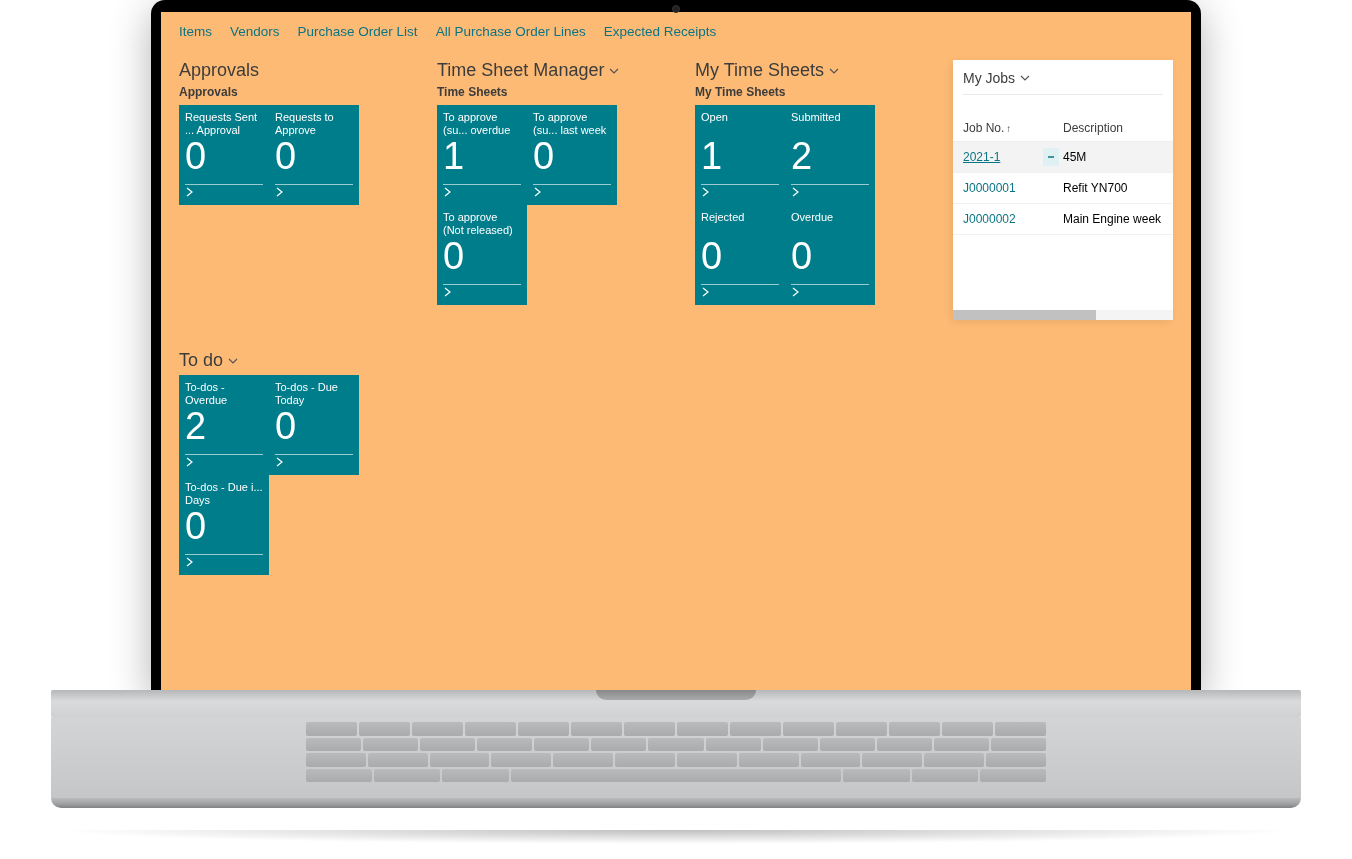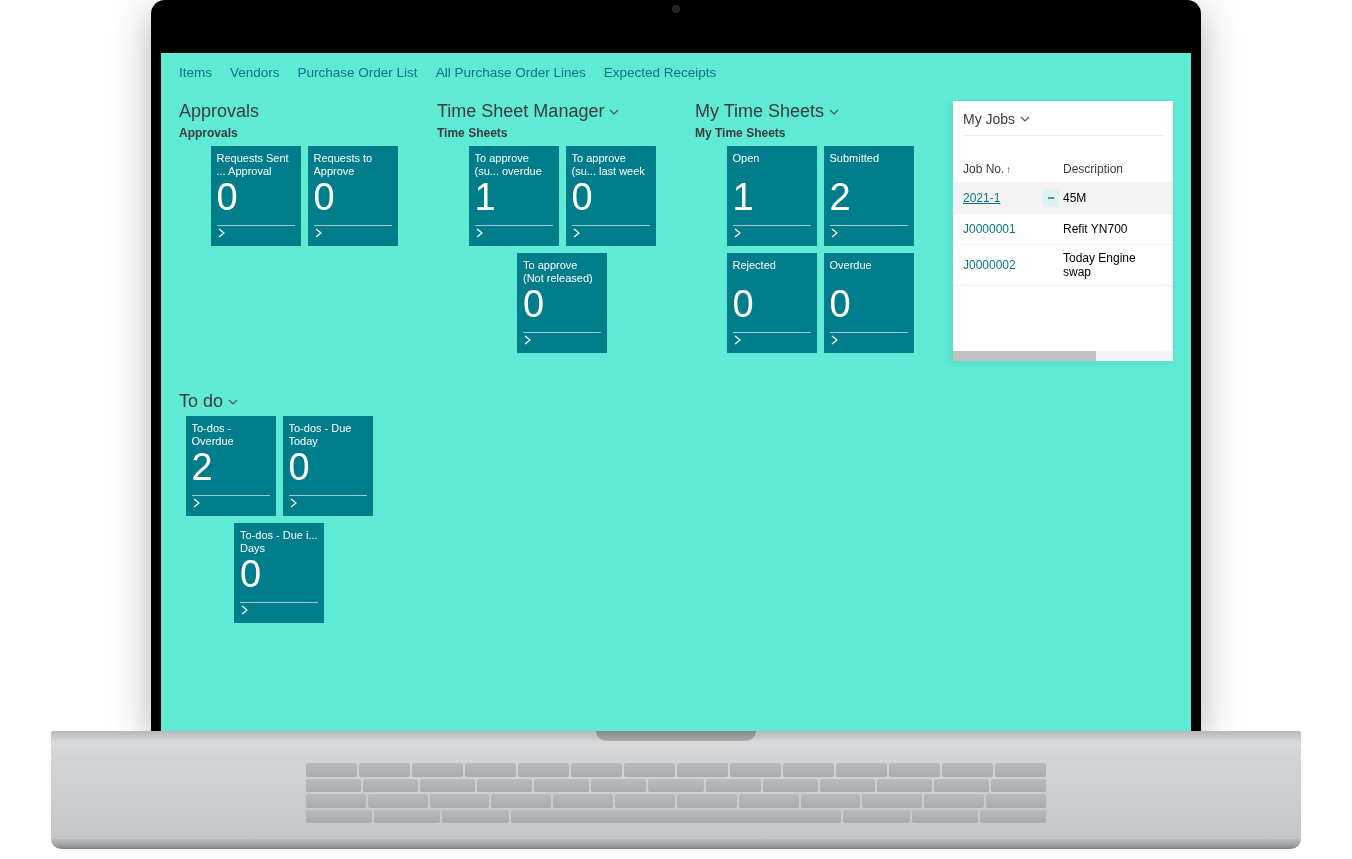--- a/index.html
+++ b/index.html
@@ -6,21 +6,21 @@
     body { background: #fff; display: flex; justify-content: center; padding-top: 0px;}
     .laptop-frame {
       width: 1050px;
       background: #000;
       border-radius: 14px 14px 0 0;
       padding: 12px 10px 0 10px;
       position: relative;
       box-shadow: 0 10px 40px rgba(0,0,0,0.3);
     }
     .camera { position: absolute; left: 50%; top: 5px; transform: translateX(-50%); width: 8px; height: 8px; border-radius: 50%; background: #222; border: 1px solid #333; }
-    .screen { background: #5eead4; height: 680px; overflow: hidden; margin-top: 41px; }
+    .screen { background: #fdba74; height: 680px; overflow: hidden; }
     .laptop-base { width: 1250px; height: 140px; position: relative; margin-top:-2px; }
     .hinge { width: 100%; height: 28px; background: linear-gradient(#b5b7b9,#d9dadb 40%,#cfd1d2); border-radius: 2px;}
     .hinge-notch { position:absolute; left:50%; top:0; transform: translateX(-50%); width: 160px; height: 10px; background: linear-gradient(#888,#aaa); border-radius: 0 0 14px 14px; }
     .keyboard-wrap { height: 80px; background: linear-gradient(#d2d4d5,#c4c6c7); display:flex; justify-content:center; padding-top:4px;}
     .keyboard { width: 740px; height: 60px; display:flex; flex-direction:column; gap:2px; }
     .krow { flex:1; display:flex; gap:2px; }
     .key { flex:1; background: linear-gradient(#b8babb,#a9abac); border-radius:2px; }
     .base-front { height: 10px; background: linear-gradient(#b9bbbc,#9ea0a1 60%, #7f8182); border-radius: 0 0 10px 10px; }
     .shadow { height: 14px; background: radial-gradient(ellipse at 50% 0%, rgba(0,0,0,0.25), transparent 70%);}
     .outer { display:flex; flex-direction:column; align-items:center;}
@@ -29,21 +29,21 @@
     .navbar { display:flex; gap: 18px; padding: 12px 18px 10px 18px; border-bottom: 1px solid transparent;}
     .nav-link { color: #0b7484; font-size: 13.5px; cursor:pointer; font-weight:400;}
     .insights-bar { padding: 6px 18px 10px 18px; border-bottom: 1px solid #e1e1e1;}
     .insights-title { font-size: 17px; color: #252525; font-weight:600;}
     .content { display:grid; grid-template-columns: 250px 250px 250px 220px; gap: 8px; padding: 10px 34px 0 18px;}
     .section { }
     .section-title { font-size: 18px; color: #3c3c3c; font-weight:400; margin-bottom: 4px; display:flex; align-items:center; gap:4px;}
     .chev-down { display:inline-block; transform: translateY(1px);}
     .chev-down svg { width:12px; height:12px; }
     .sub-title { font-size: 12px; color: #3c3c3c; font-weight:600; margin-bottom: 6px;}
-    .tiles { display:flex; flex-wrap:wrap; gap:7px;justify-content:center; }
+    .tiles { display:flex; flex-wrap:wrap; gap:0; }
     .tile { width: 90px; height: 100px; background: #007d8a; color:#fff; padding: 6px 6px 4px 6px; position:relative; cursor:pointer;}
     .tile-label { font-size: 11px; line-height: 1.15; height: 26px; overflow:hidden;}
     .tile-value { font-size: 38px; font-weight: 300; line-height: 1; margin-top: 0px;}
     .tile-divider { position:absolute; bottom: 20px; left:6px; right:6px; height:1px; background: rgba(255,255,255,0.6);}
     .tile-arrow { position:absolute; bottom: 4px; left:6px; }
     .tile-arrow svg { width:10px; height:10px; }
     .todo-section { padding: 10px 18px 0 18px; margin-top: 20px;}
     
     .jobs-panel { background: #fff; box-shadow: -2px 2px 8px rgba(0,0,0,0.08); padding: 10px 0 0 0; position:relative; height: 260px;}
     .jobs-title { font-size: 14px; color: #3c3c3c; padding: 0 10px 8px 10px; display:flex; align-items:center; gap:4px;}
@@ -210,21 +210,21 @@
             <span>45M</span>
           </div>
           <div class="job-row">
             <span class="job-no">J0000001</span>
             <span class="vdots"></span>
             <span>Refit YN700</span>
           </div>
           <div class="job-row">
             <span class="job-no">J0000002</span>
             <span class="vdots"></span>
-            <span>Today Engine swap</span>
+            <span>Main Engine week</span>
           </div>
         </div>
         <div class="jobs-scrollbar">
           <div class="jobs-thumb"></div>
         </div>
       </div>
 
     </div>
 
     <div class="todo-section">

